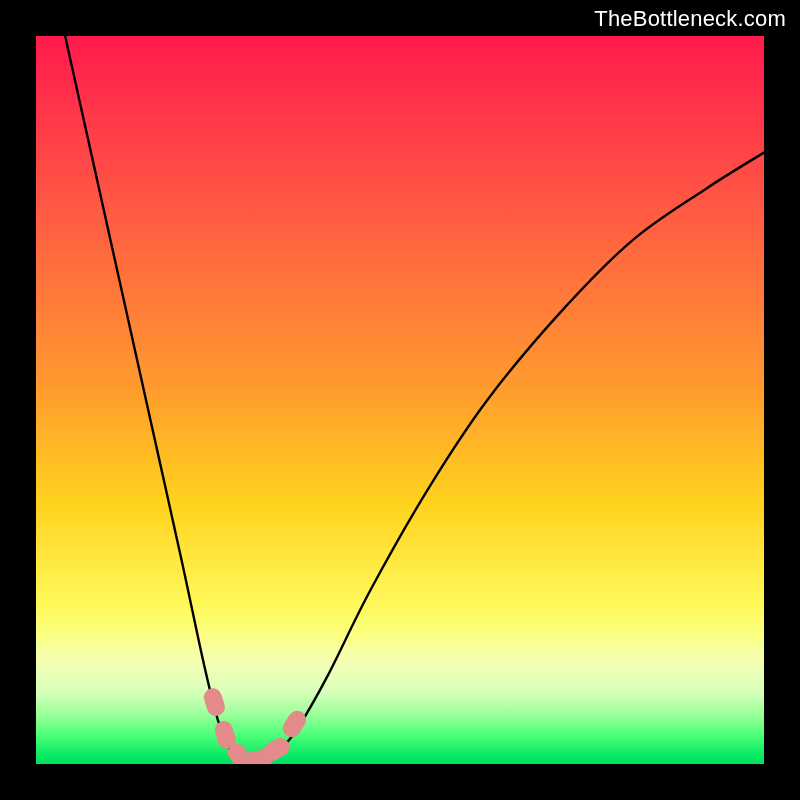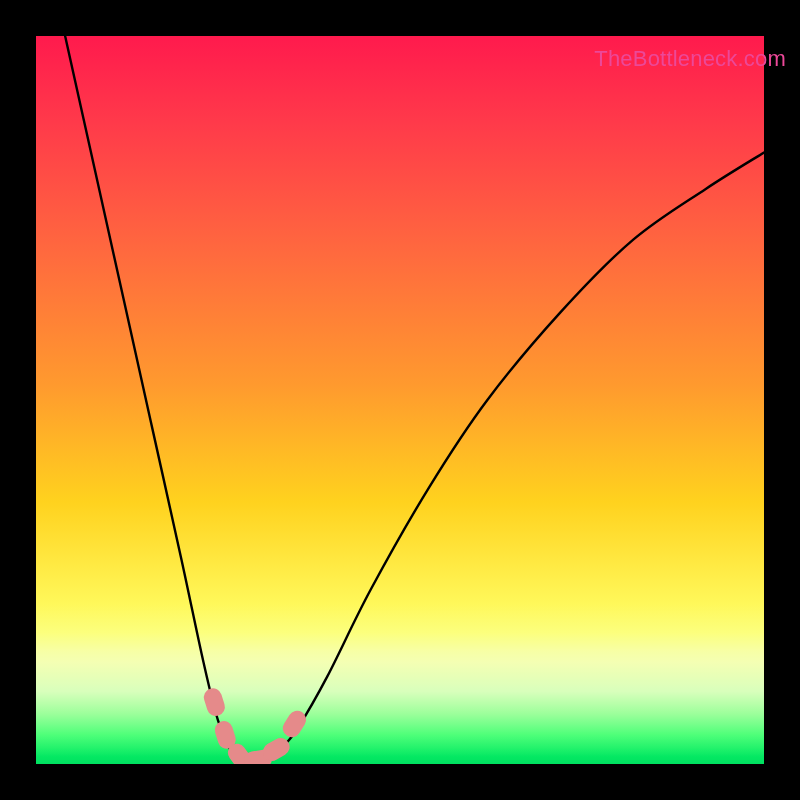--- a/index.html
+++ b/index.html
@@ -61,25 +61,24 @@
   }
   svg.curve {
     position: absolute;
     left: 0; top: 0;
     width: 728px; height: 728px;
   }
   .attribution {
     position: absolute;
     top: 6px;
     right: 14px;
-    color: #ec4899;
+    color: #ffffff;
     font-size: 22px;
     letter-spacing: 0.2px;
     font-weight: 400;
-    margin-top: 40px;
   }
 </style>
 </head>
 <body>
 
 <div class="frame">
 
   <div class="plot-area">
     <div class="gradient"></div>
     <div class="glow"></div>

